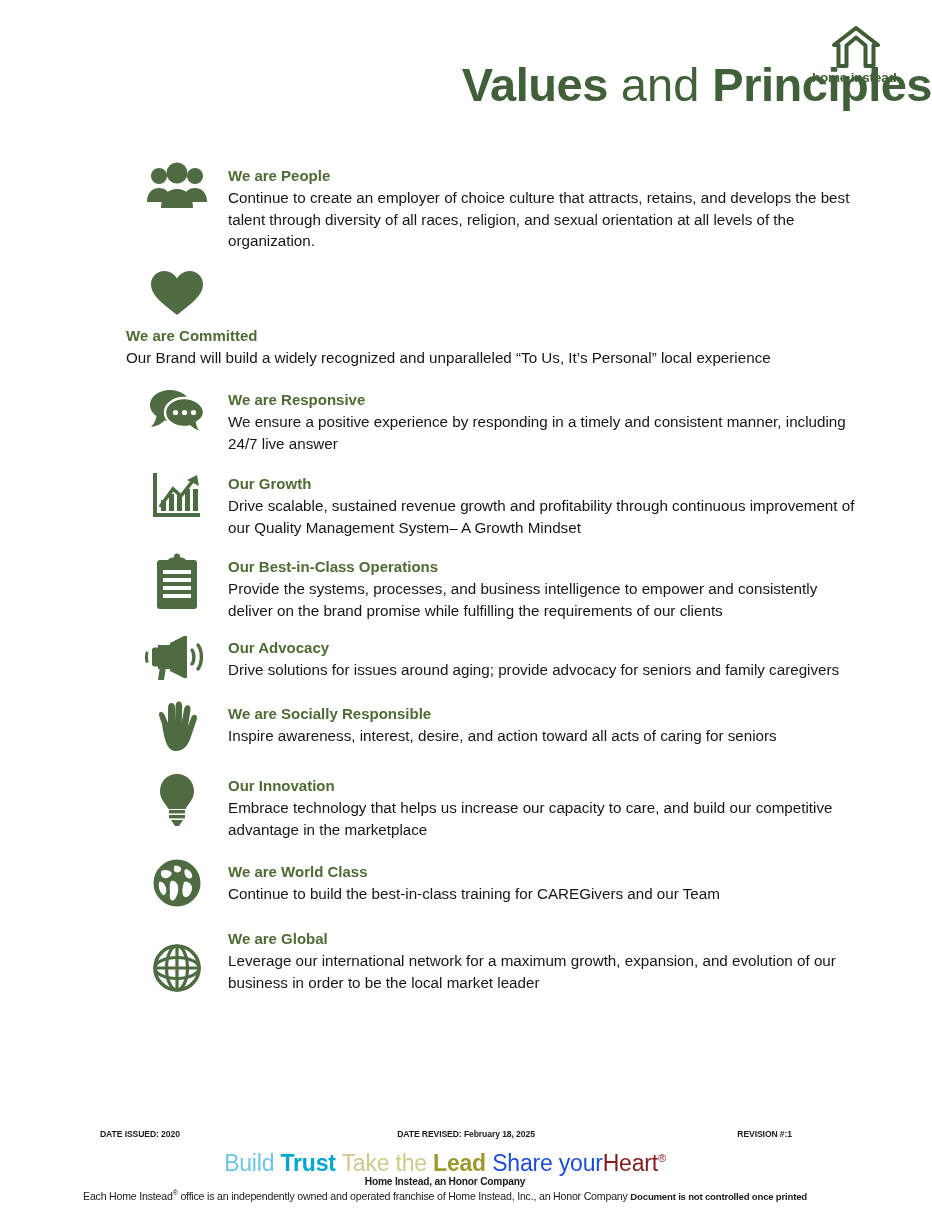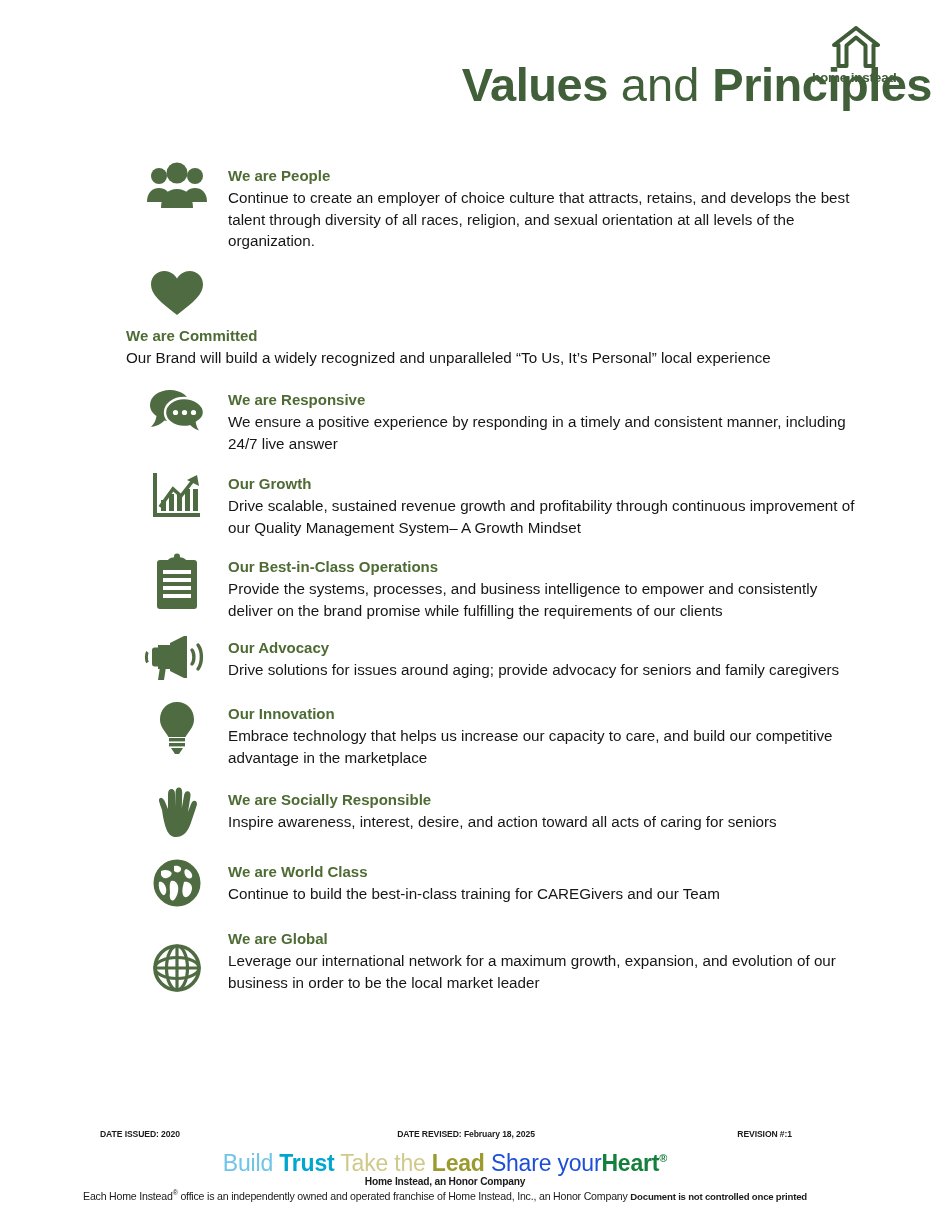--- a/index.html
+++ b/index.html
@@ -131,21 +131,21 @@
     line-height: 27px;
     white-space: nowrap;
     margin-top: 2px;
     letter-spacing: -0.2px;
   }
   .tg-build  { color: #6fc4e8; }
   .tg-trust  { color: #00a6ce; font-weight: bold; }
   .tg-take   { color: #cfc98a; }
   .tg-lead   { color: #9a9a2e; font-weight: bold; }
   .tg-share  { color: #1d4ed8; }
-  .tg-heart  { color: #15803d; font-weight: bold; }
+  .tg-heart  { color: #7f1d1d; font-weight: normal; }
   .tg-sup { font-size: 11px; vertical-align: super; }
 
   .honor {
     text-align: center;
     font-size: 10.2px;
     font-weight: bold;
     color: #1a1a1a;
     margin-top: 0px;
     letter-spacing: -0.2px;
   }
@@ -275,44 +275,44 @@
           <path d="M54 11 C58.5 17 58.5 29 54 35" fill="none" stroke="#4e6b41" stroke-width="3.4" stroke-linecap="round"></path>
           <path d="M16 33 L14 46 L20 46 L22 33 Z" fill="#4e6b41"></path>
         </svg>
       </div>
       <div class="text-cell">
         <div class="item-title">Our Advocacy</div>
         <div class="item-body">Drive solutions for issues around aging; provide advocacy for seniors and family caregivers</div>
       </div>
     </div>
 
+    <div class="item r8">
+      <div class="icon-cell">
+        <svg width="46" height="54" viewBox="0 0 46 54" aria-hidden="true">
+          <path d="M8 24 C6 18 4 14 5.5 12.5 C7.5 10.5 10 13 11.5 17 L14 23 L14 8 C14 4.5 15.5 3 17.5 3 C19.5 3 21 4.5 21 8 L21 21 L21.5 6.5 C21.6 3 23 1.5 25 1.6 C27 1.7 28.3 3.3 28.2 6.8 L27.8 22 L30 9.5 C30.5 6 32.2 4.8 34.1 5.2 C36 5.6 37 7.3 36.4 10.8 L34 26 L37 18 C38.2 15 40 14 41.6 15 C43.2 16 43.4 18 42.2 21 L36.5 38 C34 45 29.5 51 22 51 C15 51 11 45 8 24 Z" fill="#4e6b41"></path>
+        </svg>
+      </div>
+      <div class="text-cell">
+        <div class="item-title">We are Socially Responsible</div>
+        <div class="item-body">Inspire awareness, interest, desire, and action toward all acts of caring for seniors</div>
+      </div>
+    </div>
+
     <div class="item r7">
       <div class="icon-cell">
         <svg width="44" height="56" viewBox="0 0 44 56" aria-hidden="true">
           <path d="M22 2 C11.5 2 5 10 5 19.5 C5 27 10 31 13.5 37 L30.5 37 C34 31 39 27 39 19.5 C39 10 32.5 2 22 2 Z" fill="#4e6b41"></path>
           <rect x="14" y="38" width="16" height="3.4" fill="#4e6b41"></rect>
           <rect x="14" y="43" width="16" height="3.4" fill="#4e6b41"></rect>
           <path d="M16 48 L28 48 L24 54 L20 54 Z" fill="#4e6b41"></path>
         </svg>
       </div>
       <div class="text-cell">
         <div class="item-title">Our Innovation</div>
         <div class="item-body">Embrace technology that helps us increase our capacity to care, and build our competitive advantage in the marketplace</div>
-      </div>
-    </div>
-
-    <div class="item r8">
-      <div class="icon-cell">
-        <svg width="46" height="54" viewBox="0 0 46 54" aria-hidden="true">
-          <path d="M8 24 C6 18 4 14 5.5 12.5 C7.5 10.5 10 13 11.5 17 L14 23 L14 8 C14 4.5 15.5 3 17.5 3 C19.5 3 21 4.5 21 8 L21 21 L21.5 6.5 C21.6 3 23 1.5 25 1.6 C27 1.7 28.3 3.3 28.2 6.8 L27.8 22 L30 9.5 C30.5 6 32.2 4.8 34.1 5.2 C36 5.6 37 7.3 36.4 10.8 L34 26 L37 18 C38.2 15 40 14 41.6 15 C43.2 16 43.4 18 42.2 21 L36.5 38 C34 45 29.5 51 22 51 C15 51 11 45 8 24 Z" fill="#4e6b41"></path>
-        </svg>
-      </div>
-      <div class="text-cell">
-        <div class="item-title">We are Socially Responsible</div>
-        <div class="item-body">Inspire awareness, interest, desire, and action toward all acts of caring for seniors</div>
       </div>
     </div>
 
     <div class="item r9">
       <div class="icon-cell">
         <svg width="50" height="50" viewBox="0 0 50 50" aria-hidden="true">
           <circle cx="25" cy="25" r="22" fill="#4e6b41"></circle>
           <path d="M9 13 C13 11 17 12 19 14 C21 16 18 19 15 20 C12 21 10 19 9 17 Z" fill="#ffffff"></path>
           <path d="M22 8 C26 7 30 9 29 12 C28 15 24 15 22 13 Z" fill="#ffffff"></path>
           <path d="M34 11 C38 12 41 16 40 19 C38 22 34 20 33 17 C32 14 32 12 34 11 Z" fill="#ffffff"></path>

